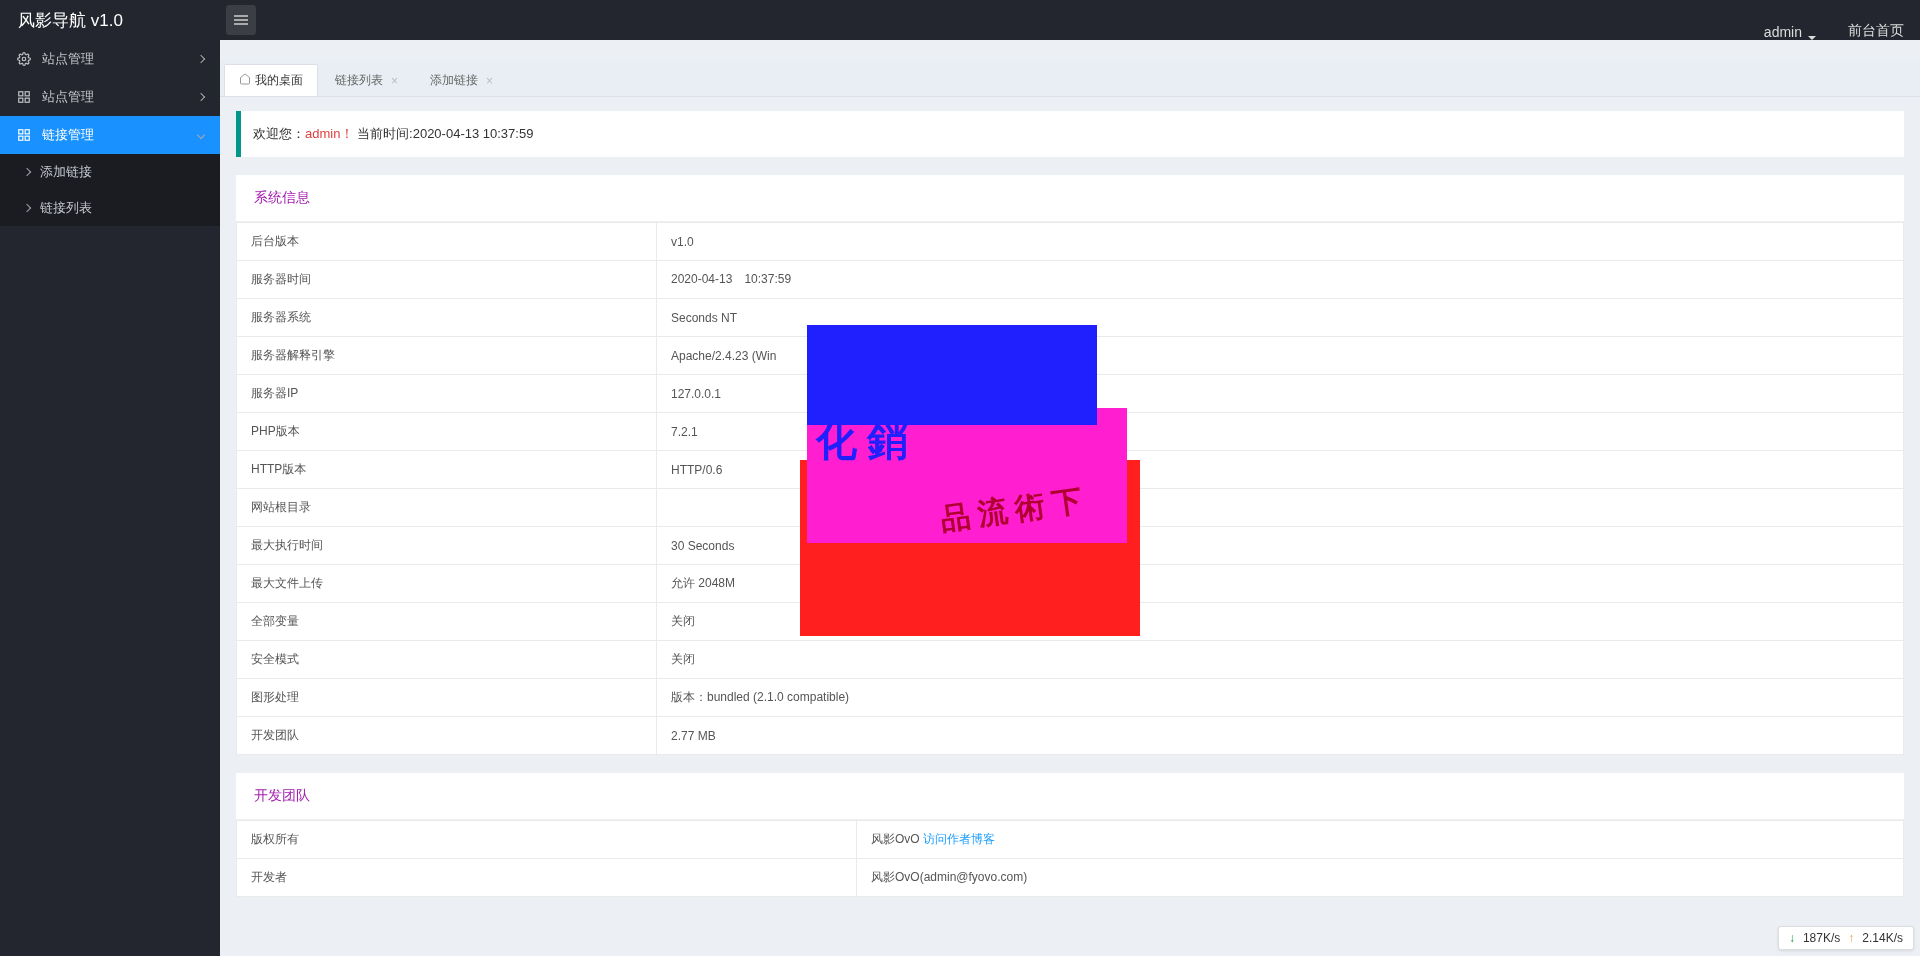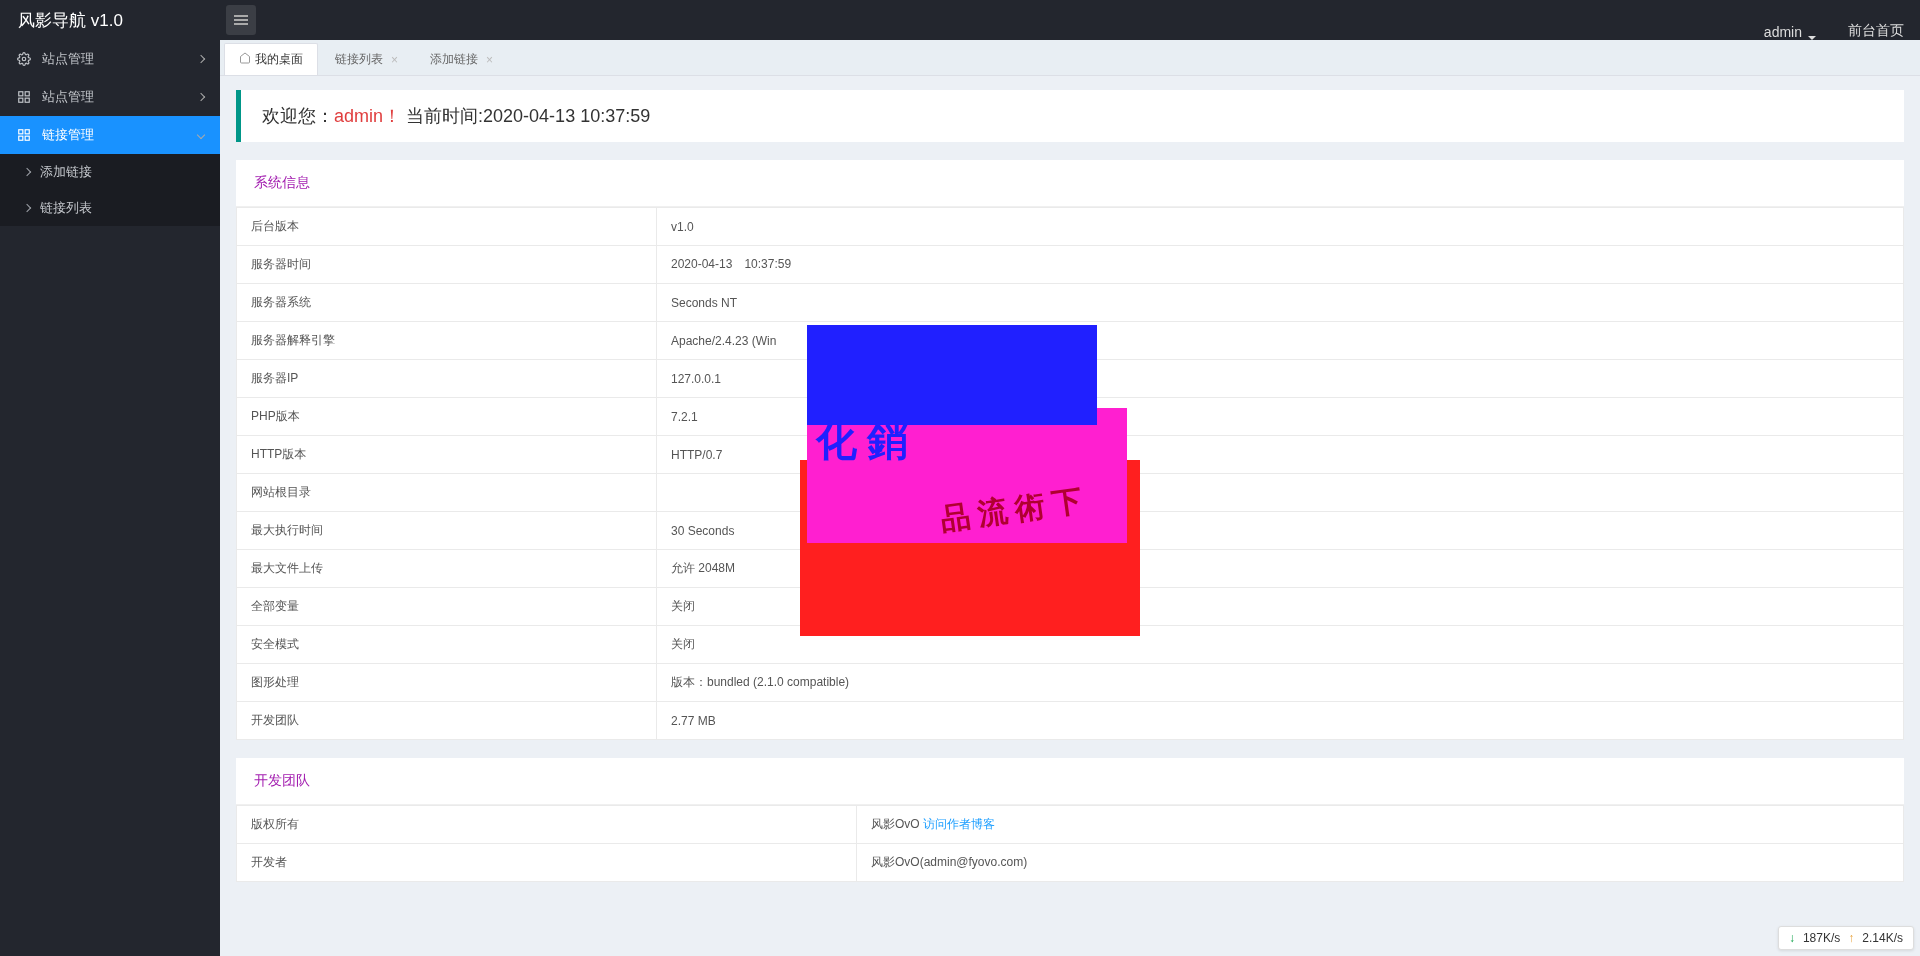--- a/index.html
+++ b/index.html
@@ -15,27 +15,27 @@
 .sidebar { position:absolute; left:0; top:40px; bottom:0; width:220px; background:#23262e; color:#c3c6cb; }
 .side-item { height:38px; display:flex; align-items:center; padding:0 16px; cursor:pointer; font-size:13px; position:relative; }
 .side-item.active { background:#1992ff; color:#fff; }
 .side-item .chev { position:absolute; right:16px; width:6px; height:6px; border-right:1px solid #aaa; border-bottom:1px solid #aaa; transform:rotate(-45deg); }
 .side-item.open .chev { transform:rotate(45deg); }
 .side-sub { background:#1a1c22; }
 .side-sub .sub-item { height:36px; display:flex; align-items:center; padding-left:40px; cursor:pointer; font-size:13px; color:#c3c6cb; position:relative; }
 .side-sub .sub-item::before { content:""; position:absolute; left:24px; width:5px; height:5px; border-right:1px solid #9ea2a9; border-bottom:1px solid #9ea2a9; transform:rotate(-45deg); }
 .side-icon { width:16px; height:16px; margin-right:10px; display:inline-flex; align-items:center; justify-content:center; }
 .content-wrap { position:absolute; left:220px; right:0; top:40px; bottom:0; display:flex; flex-direction:column; }
-.tabs { height:36px; background:#e8eef3; display:flex; align-items:flex-end; padding:0 4px; border-bottom:1px solid #dcdfe6; }
+.tabs { height:36px; background:#e8eef3; display:flex; align-items:flex-end; padding:0 4px; border-bottom:1px solid #dcdfe6;margin-top:21px; }
 .tab { height:32px; padding:0 14px; display:flex; align-items:center; font-size:12px; color:#666; cursor:pointer; border-top-left-radius:2px; border-top-right-radius:2px; margin-right:2px; border:1px solid transparent; border-bottom:none; }
 .tab.active { background:#fff; color:#333; border-color:#dcdfe6; }
 .tab .tab-icon { margin-right:4px; color:#999; }
 .tab .close { margin-left:8px; color:#bbb; font-size:12px; }
 .scroll-area { flex:1; overflow-y:scroll; padding:14px 16px; }
-.welcome-box { background:#fff; border-left:5px solid #009688; padding:14px 21px; margin-bottom:18px; font-size:18px; }
+.welcome-box { background:#fff; border-left:5px solid #009688; padding:14px 12px; margin-bottom:18px; font-size:13px; }
 .welcome-box .user { color:#e03e3e; }
 .panel { background:#fff; margin-bottom:18px; }
 .panel-title { padding:14px 18px; font-size:14px; color:#a21caf; border-bottom:1px solid #f0f0f0; }
 .info-table { width:100%; border-collapse:collapse; }
 .info-table td { border:1px solid #eaeaea; padding:10px 14px; font-size:12px; color:#555; position:relative;margin-top:44px; }
 .info-table td:first-child { width:420px; color:#555; }
 .dev-table { width:100%; border-collapse:collapse; }
 .dev-table td { border:1px solid #eaeaea; padding:10px 14px; font-size:12px; color:#555; }
 .dev-table td:first-child { width:620px; }
 .blog-link { color:#1e9fff; cursor:pointer; }
@@ -162,21 +162,21 @@
             <tr>
               <td>服务器IP</td>
               <td>127.0.0.1</td>
             </tr>
             <tr>
               <td>PHP版本</td>
               <td>7.2.1</td>
             </tr>
             <tr>
               <td>HTTP版本</td>
-              <td>HTTP/0.7</td>
+              <td>HTTP/0.6</td>
             </tr>
             <tr>
               <td>网站根目录</td>
               <td></td>
             </tr>
             <tr>
               <td>最大执行时间</td>
               <td>30 Seconds</td>
             </tr>
             <tr>

